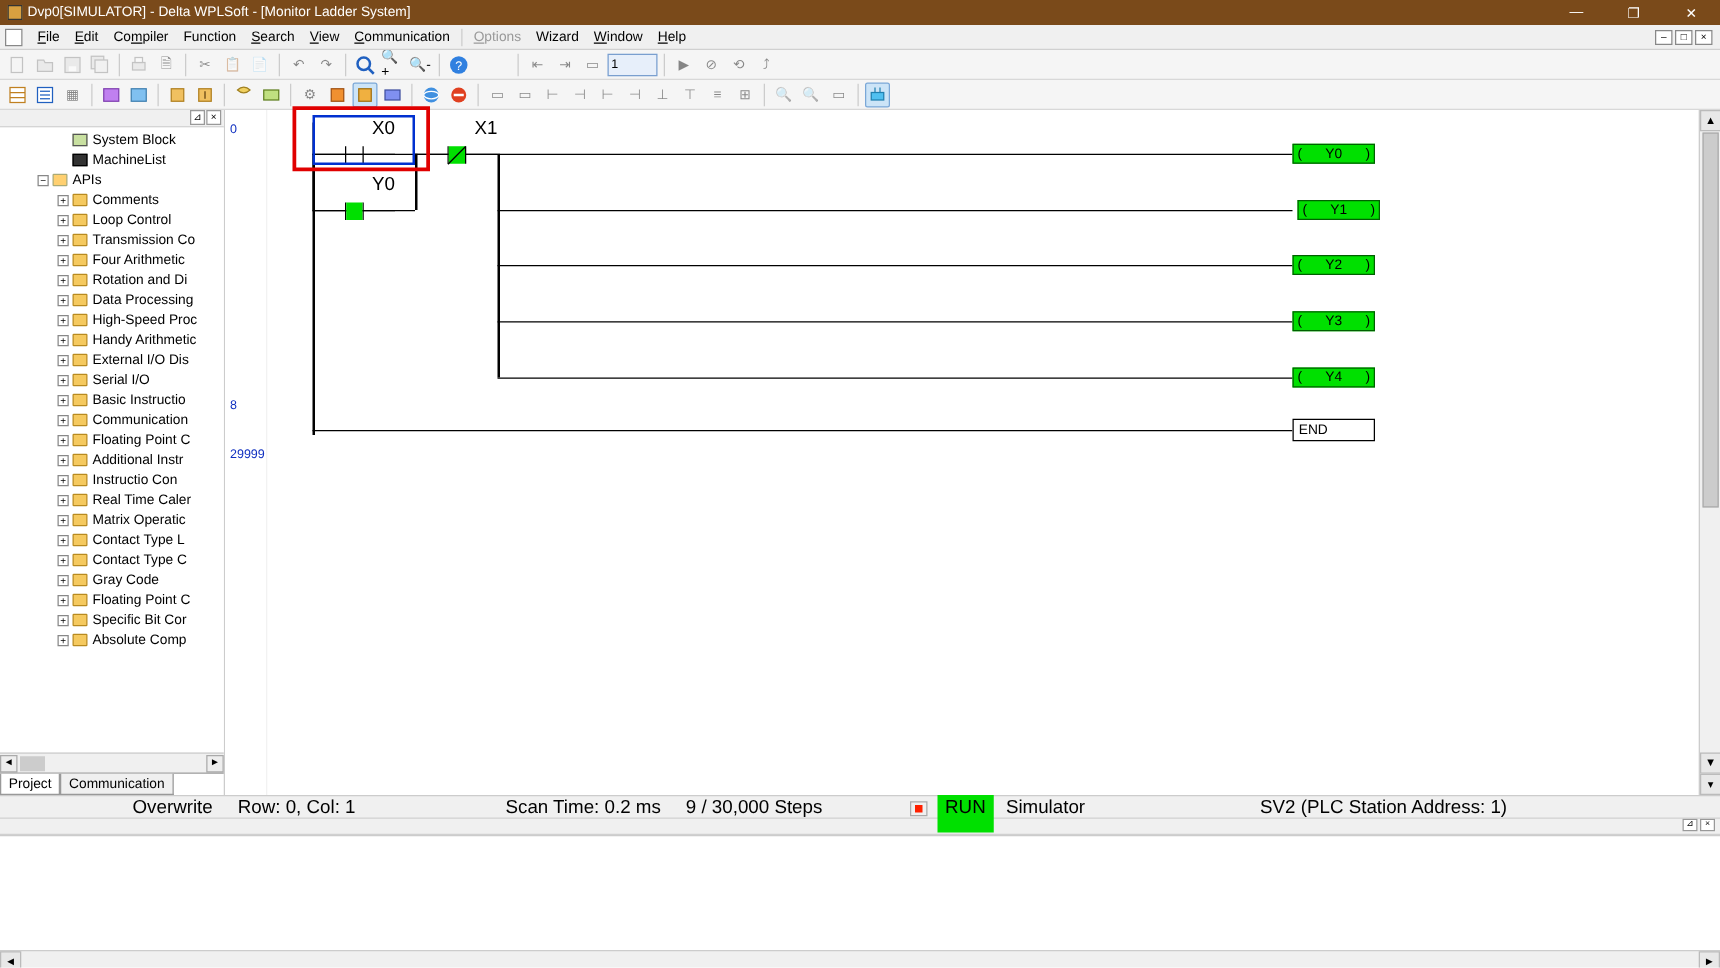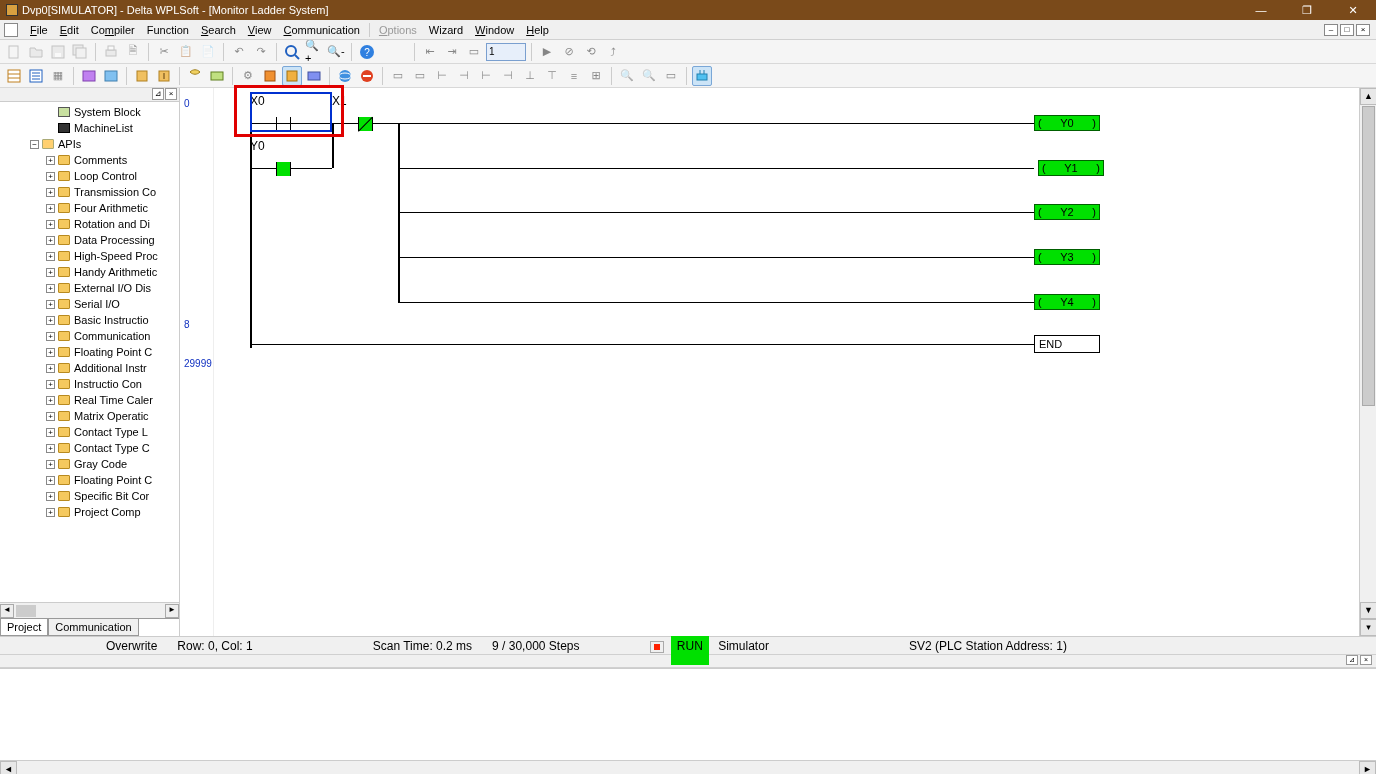--- a/index.html
+++ b/index.html
@@ -42,34 +42,34 @@
 .canvas-wrap { flex: 1; position: relative; display: flex; }
 .gutter { width: 34px; background: #fff; border-right: 1px solid #eee; padding-top: 4px; color: #1030c0; font-size: 10px; }
 .gutter div { padding-left: 4px; }
 .canvas { flex: 1; position: relative; background: #fff; }
 .vscroll { width: 17px; background: #f0f0f0; border-left: 1px solid #ccc; position: relative; }
 .vscroll .ar { position: absolute; left: 0; width: 17px; height: 17px; background: #e8e8e8; border: 1px solid #bbb; font-size: 9px; text-align:center; line-height:15px;}
 .vscroll .thumb { position: absolute; left: 2px; width: 13px; background: #ccc; border: 1px solid #aaa; }
 .rail { position: absolute; background: #000; width: 2px; }
 .hline { position: absolute; background: #000; height: 1px; }
 .contact-no { position: absolute; width: 66px; height: 32px; }
-.contact-no .lbl { position: absolute; top: -14px; width: 100%; text-align: left; font-size: 12px; }
+.contact-no .lbl { position: absolute; top: -14px; width: 100%; text-align: right; font-size: 15px; }
 .contact-no .bar { position: absolute; top: 15px; left: 0; right: 0; height: 1px; background: #000; }
 .contact-no .leg { position: absolute; top: 9px; width: 1px; height: 14px; background: #000; }
 .contact-no .l1 { left: 26px; } .contact-no .l2 { left: 40px; }
 .contact-nc .diag { position: absolute; top: 9px; left: 26px; width: 16px; height: 14px; }
 .contact-nc .diag::after { content: ""; position: absolute; left: 0; top: 0; width: 20px; height: 1px; background: #000; transform: rotate(-45deg); transform-origin: 0 0; top: 14px; }
 .green-fill { position:absolute; background:#00e000; }
 .coil { position: absolute; width: 66px; height: 16px; background: #00e000; border: 1px solid #006000; display: flex; align-items: center; justify-content: center; font-size: 11px; }
 .coil.paren::before { content:"("; position:absolute; left:3px; }
 .coil.paren::after { content:")"; position:absolute; right:3px; }
 .endbox { position: absolute; width: 66px; height: 18px; border: 1px solid #000; background: #fff; display: flex; align-items: center; padding-left: 4px; font-size: 11px; }
 .redbox { position: absolute; border: 3px solid #e00000; }
 .bluebox { position: absolute; border: 2px solid #0030d0; }
-.statusbar { height: 18px; background: #f0f0f0; border-top: 1px solid #ccc; display: flex; align-items: center; font-size: 12px; padding: 0 6px; gap: 20px; }
+.statusbar { height: 18px; background: #f0f0f0; border-top: 1px solid #ccc; display: flex; align-items: center; font-size: 15px; padding: 0 6px; gap: 20px; }
 .statusbar .sb-item { white-space: nowrap; }
 .sb-stop { width: 14px; height: 12px; border: 1px solid #aaa; display:inline-flex; align-items:center; justify-content:center; margin-right:4px; }
 .sb-stop .sq { width: 6px; height: 6px; background: #ff2000; }
 .sb-run { background: #00e000; padding: 12px 6px; margin-right: 6px; }
 .dockbar { height: 14px; background: #f0f0f0; border-top: 1px solid #d0d0d0; border-bottom: 1px solid #d0d0d0; display:flex; justify-content:flex-end; padding-right:4px; gap:2px;}
 .dockbar div { width:12px; height:10px; border:1px solid #999; font-size:7px; text-align:center; line-height:8px; background:#fff;}
 .console { height: 92px; background: #fff; border-top: 1px solid #ccc; overflow: auto; }
 .console-scroll { height: 17px; background: #f0f0f0; border-top: 1px solid #ccc; display:flex; align-items:center; position: relative;}
 .console-scroll .ar { width:17px; height:17px; background:#e8e8e8; border:1px solid #bbb; font-size:9px; text-align:center; line-height:15px; position:absolute;}
 .disabled-ico { opacity: 0.45; }
@@ -413,21 +413,21 @@
           <span>Floating Point C</span>
         </div>
         <div class="tree-row" style="padding-left: 44px;">
           <div class="tree-exp">+</div>
           <div class="tree-ico ico-folder"></div>
           <span>Specific Bit Cor</span>
         </div>
         <div class="tree-row" style="padding-left: 44px;">
           <div class="tree-exp">+</div>
           <div class="tree-ico ico-folder"></div>
-          <span>Project Comp</span>
+          <span>Absolute Comp</span>
         </div>
       </div>
     <div class="side-scroll">
       <div class="arrow">◄</div>
       <div class="thumb"></div>
       <div style="flex:1"></div>
       <div class="arrow">►</div>
     </div>
     <div class="side-tabs">
       <div class="side-tab active">Project</div>

